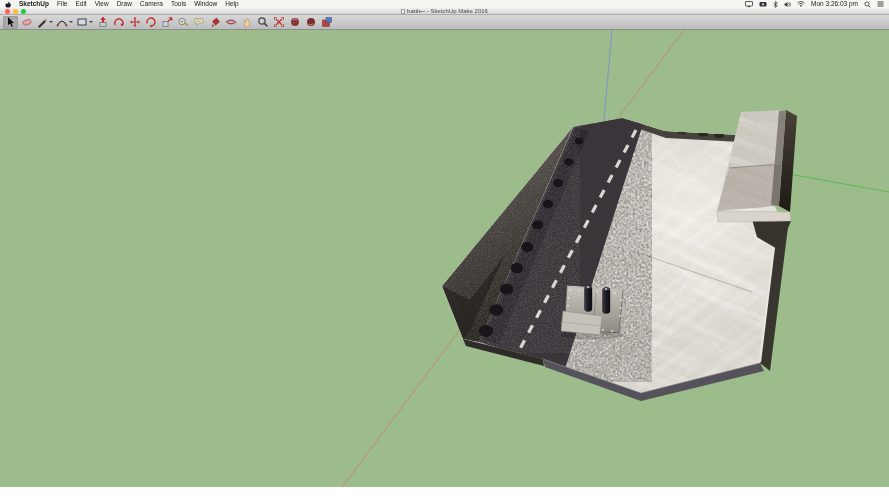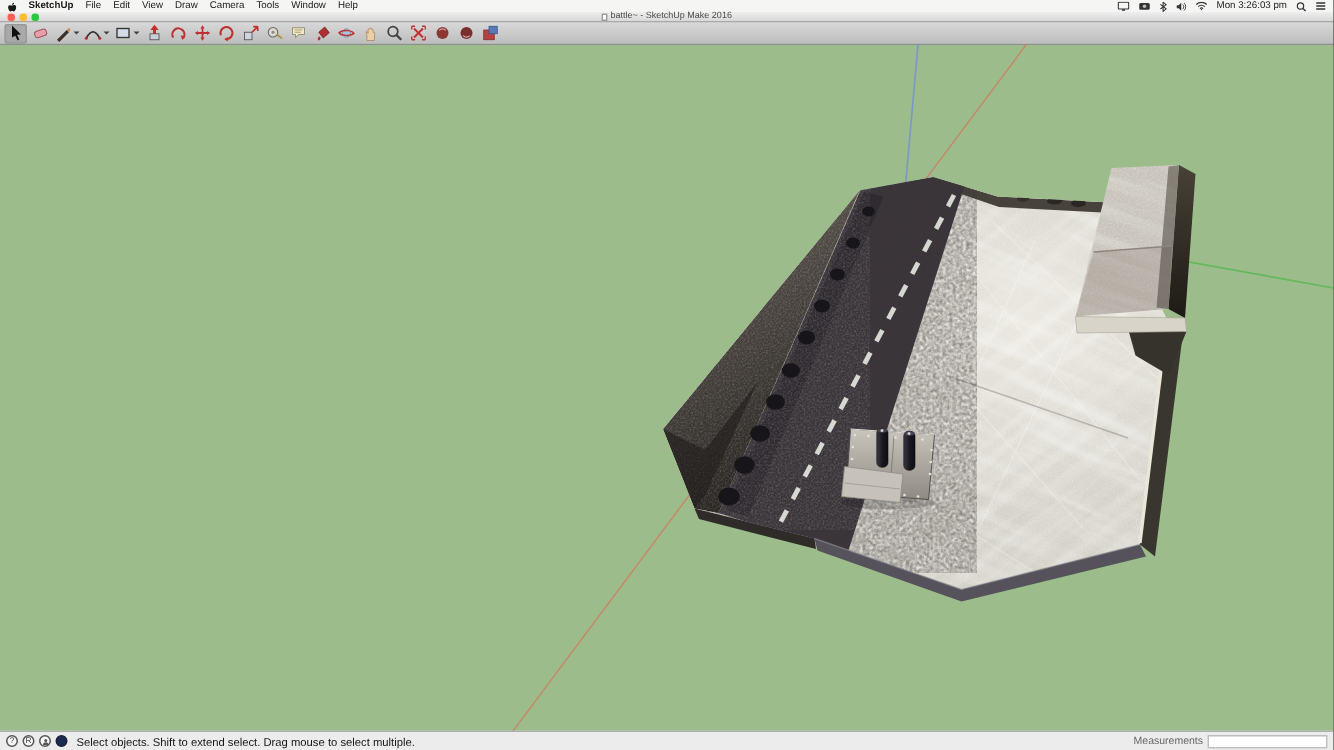--- a/index.html
+++ b/index.html
@@ -403,30 +403,14 @@
             <polygon points="779,111 786,110 779,206 771,205" fill="#4a443c" opacity="0.55"></polygon>
           </g>
           <line x1="729" y1="168" x2="781" y2="164" stroke="#8c867c" stroke-width="0.9"></line>
           <polygon points="786,110 797,116 790,212 779,206" fill="url(#wallSideGrad)"></polygon>
           <polygon points="717,211 790,212 791,221 718,222" fill="#d9d4c9" stroke="#a8a396" stroke-width="0.4"></polygon>
         </g>
       </g>
     </svg>
   </div>
 
-  <div class="statusbar">
-    <span class="sb-icon">?</span>
-    <span class="sb-icon">R</span>
-    <span class="sb-icon">
-      <svg width="5" height="5" viewBox="0 0 6 6">
-          <circle cx="3" cy="2" r="1.2" fill="#555"></circle>
-          <path d="M0.8 5.5a2.2 2.2 0 0 1 4.4 0z" fill="#555"></path>
-        </svg>
-    </span>
-    <span class="sb-icon filled"></span>
-    <span class="sb-hint">Select objects. Shift to extend select. Drag mouse to select multiple.</span>
-    <span class="sb-right">
-      <span class="measure-label">Measurements</span>
-      <input class="measure-input" type="text" value="" style="">
-    </span>
-  </div>
 
 </div>
 
 </body></html>

